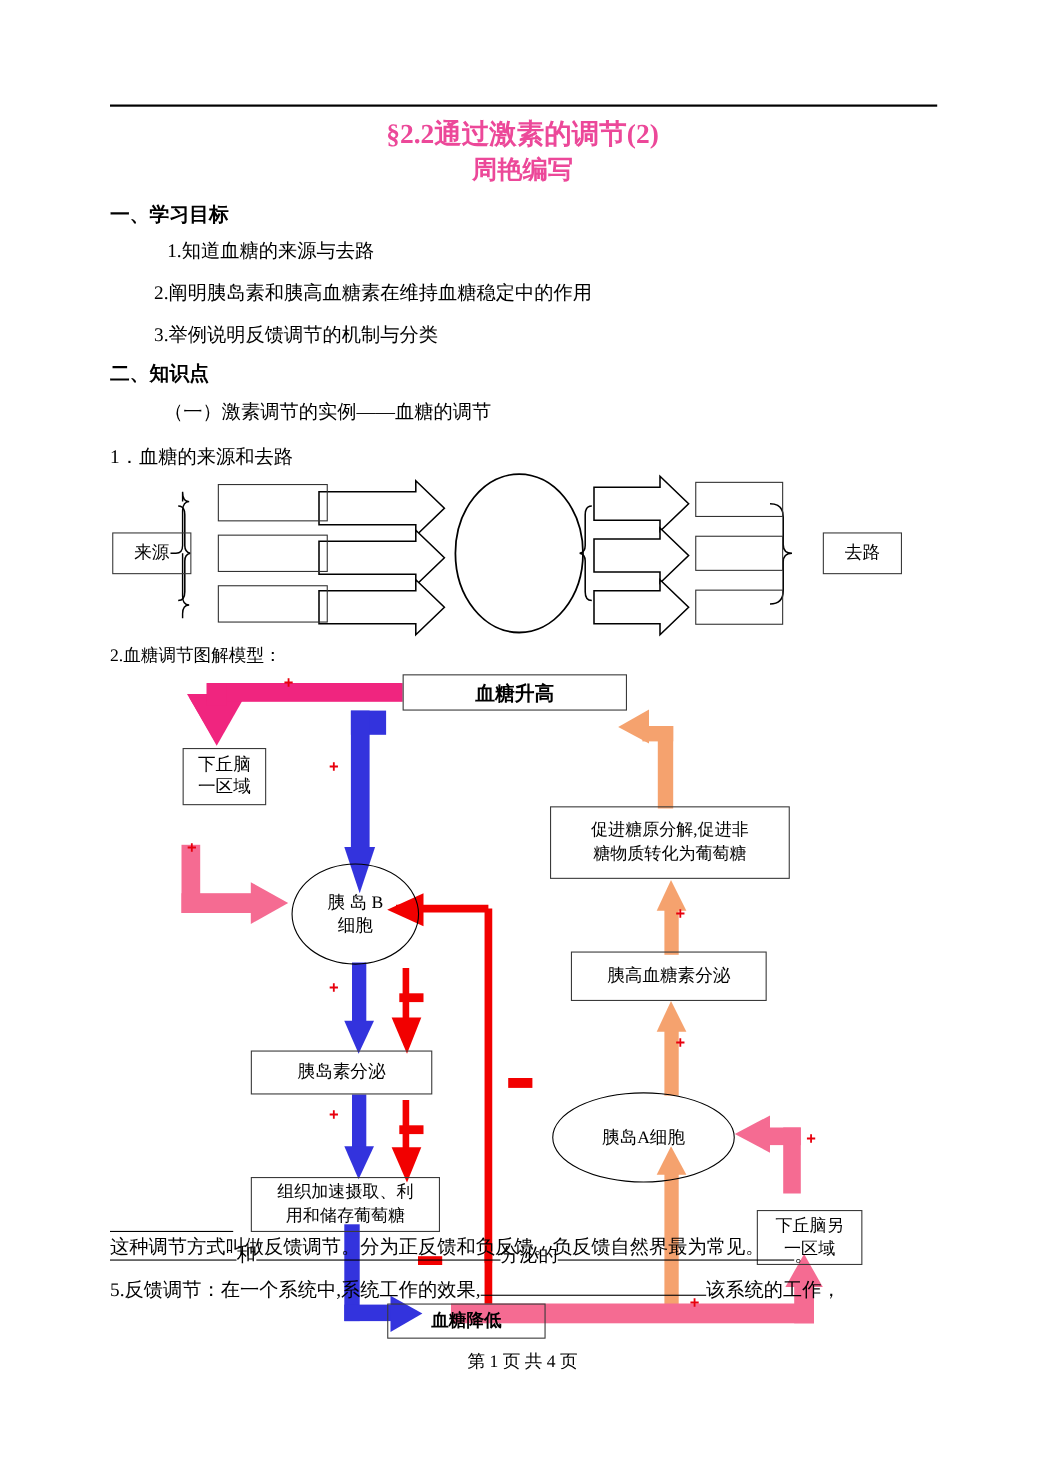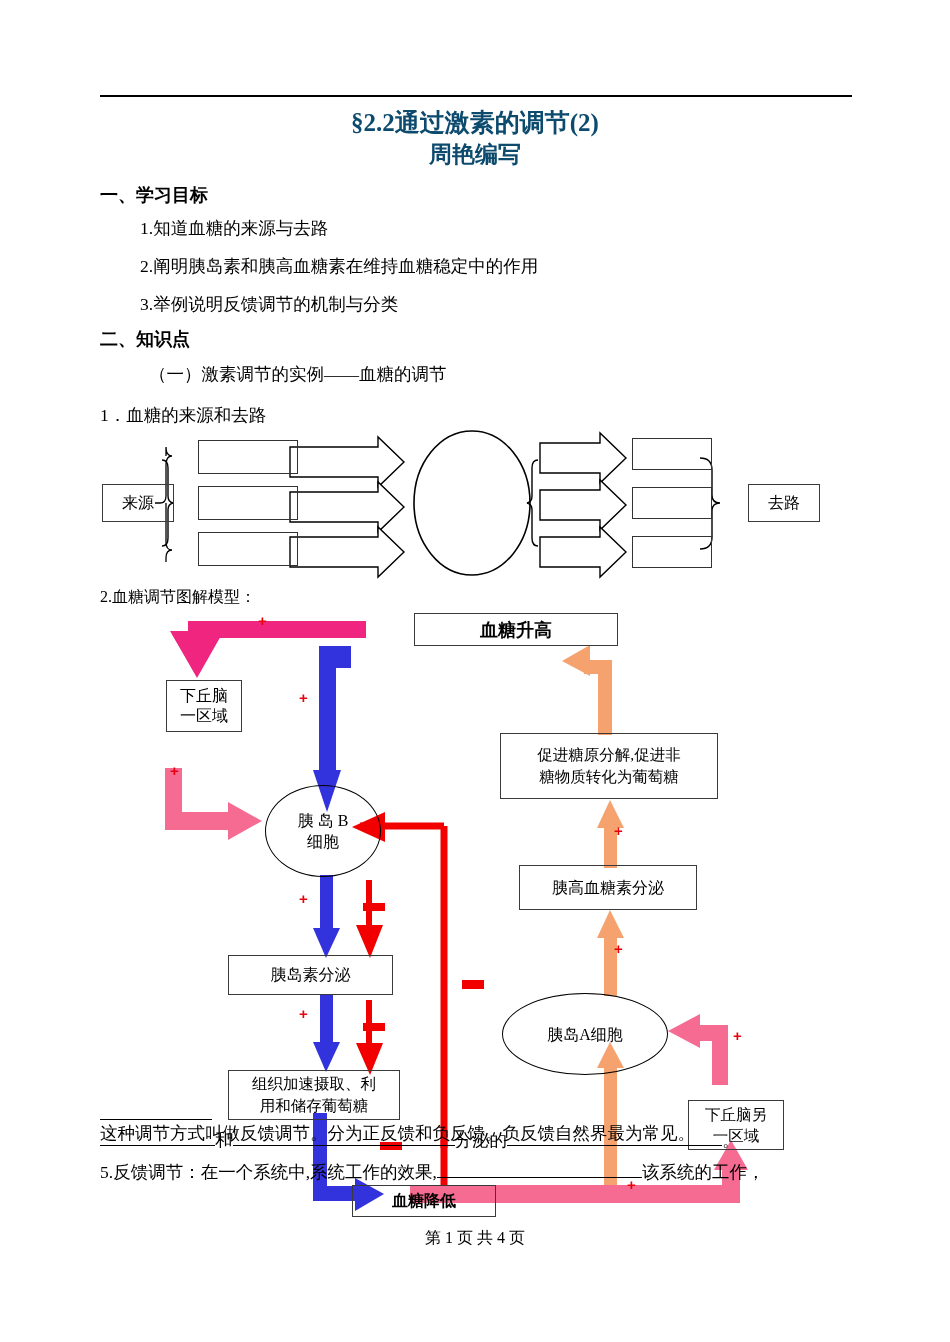--- a/index.html
+++ b/index.html
@@ -9,21 +9,21 @@
     color:#000;position:relative;overflow:hidden;
   }
   .page{position:absolute;left:0;top:0;width:950px;height:1342px;}
 
   
   .hrule{position:absolute;left:100px;top:95px;width:752px;height:0;
          border-top:2px solid #000;}
 
   
   .title{position:absolute;left:0;top:108px;width:950px;text-align:center;
-         color:#0c4a6e;font-weight:bold;font-size:25px;line-height:30px;
+         color:#ec4899;font-weight:bold;font-size:25px;line-height:30px;
          font-family:"Liberation Serif","DejaVu Serif",serif;}
   .title .l2{display:block;font-size:23px;margin-top:2px;}
 
   
   .h2{position:absolute;font-weight:bold;font-size:18px;
       font-family:"Liberation Sans","DejaVu Sans",sans-serif;}
   .p{position:absolute;font-size:17.5px;line-height:24px;white-space:nowrap;}
 
   
   .bl{display:inline-block;border-bottom:1px solid #000;vertical-align:baseline;}
@@ -54,21 +54,21 @@
 <div class="page">
 
   <div class="hrule"></div>
 
   <div class="title">
     <span>§2.2通过激素的调节(2)</span>
     <span class="l2">周艳编写</span>
   </div>
 
   <div class="h2" style="left:100px;top:183px;">一、学习目标</div>
-  <div class="p" style="left:140px;top:216px;">1.知道血糖的来源与去路</div>
+  <div class="p" style="left:152px;top:216px;">1.知道血糖的来源与去路</div>
   <div class="p" style="left:140px;top:254px;">2.阐明胰岛素和胰高血糖素在维持血糖稳定中的作用</div>
   <div class="p" style="left:140px;top:292px;">3.举例说明反馈调节的机制与分类</div>
 
   <div class="h2" style="left:100px;top:327px;">二、知识点</div>
   <div class="p" style="left:104px;top:362px;margin-left:45px;">（一）激素调节的实例——血糖的调节</div>
   <div class="p" style="left:100px;top:403px;">1．血糖的来源和去路</div>
 
   <svg width="950" height="1342">
 
     <ellipse cx="472" cy="503" rx="58" ry="72" fill="none" stroke="#000" stroke-width="1.6"></ellipse>
@@ -176,21 +176,21 @@
   <div class="sgn" style="left:258px;top:612px;">+</div>
   <div class="sgn" style="left:299px;top:689px;">+</div>
   <div class="sgn" style="left:170px;top:762px;">+</div>
   <div class="sgn" style="left:299px;top:890px;">+</div>
   <div class="sgn" style="left:299px;top:1005px;">+</div>
   <div class="sgn" style="left:614px;top:822px;">+</div>
   <div class="sgn" style="left:614px;top:940px;">+</div>
   <div class="sgn" style="left:733px;top:1027px;">+</div>
   <div class="sgn" style="left:627px;top:1176px;">+</div>
 
-  <div class="box bold-b" style="left:366px;top:613px;width:204px;height:33px;font-size:18px;margin-left:48px;">血糖升高</div>
+  <div class="box bold-b" style="left:366px;top:613px;width:204px;height:33px;font-size:18px;">血糖升高</div>
 
   <div class="box" style="left:166px;top:680px;width:76px;height:52px;white-space:pre-line;">下丘脑
 一区域</div>
 
   <div class="ellipse" style="left:265px;top:785px;width:116px;height:92px;white-space:pre-line;">胰 岛 B
 细胞</div>
 
   <div class="box" style="left:228px;top:955px;width:165px;height:40px;">胰岛素分泌</div>
 
   <div class="box" style="left:228px;top:1070px;width:172px;height:50px;white-space:pre-line;

